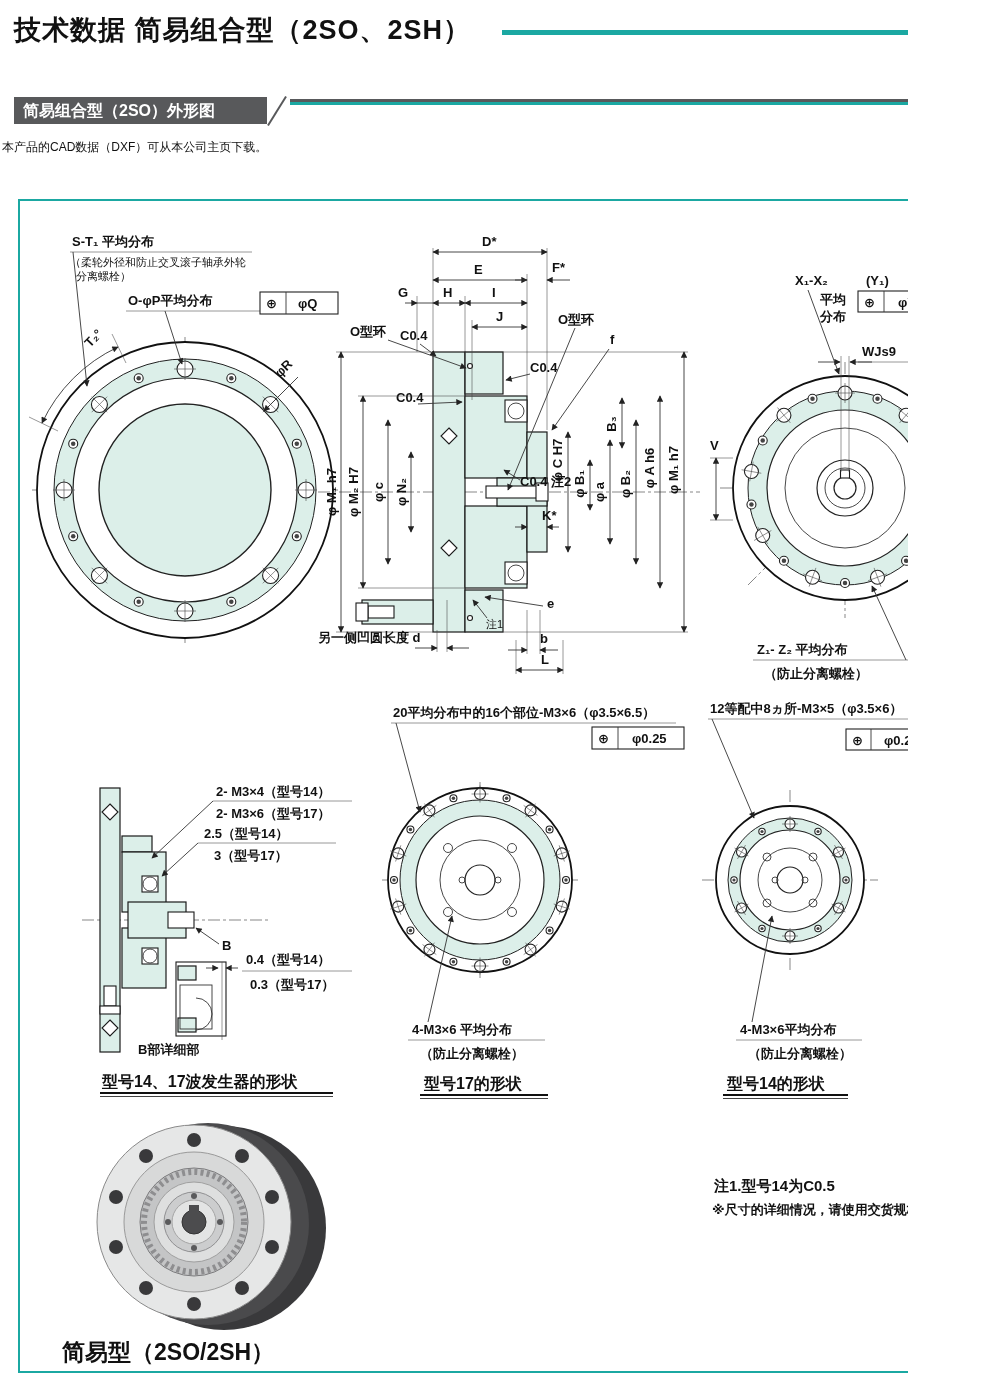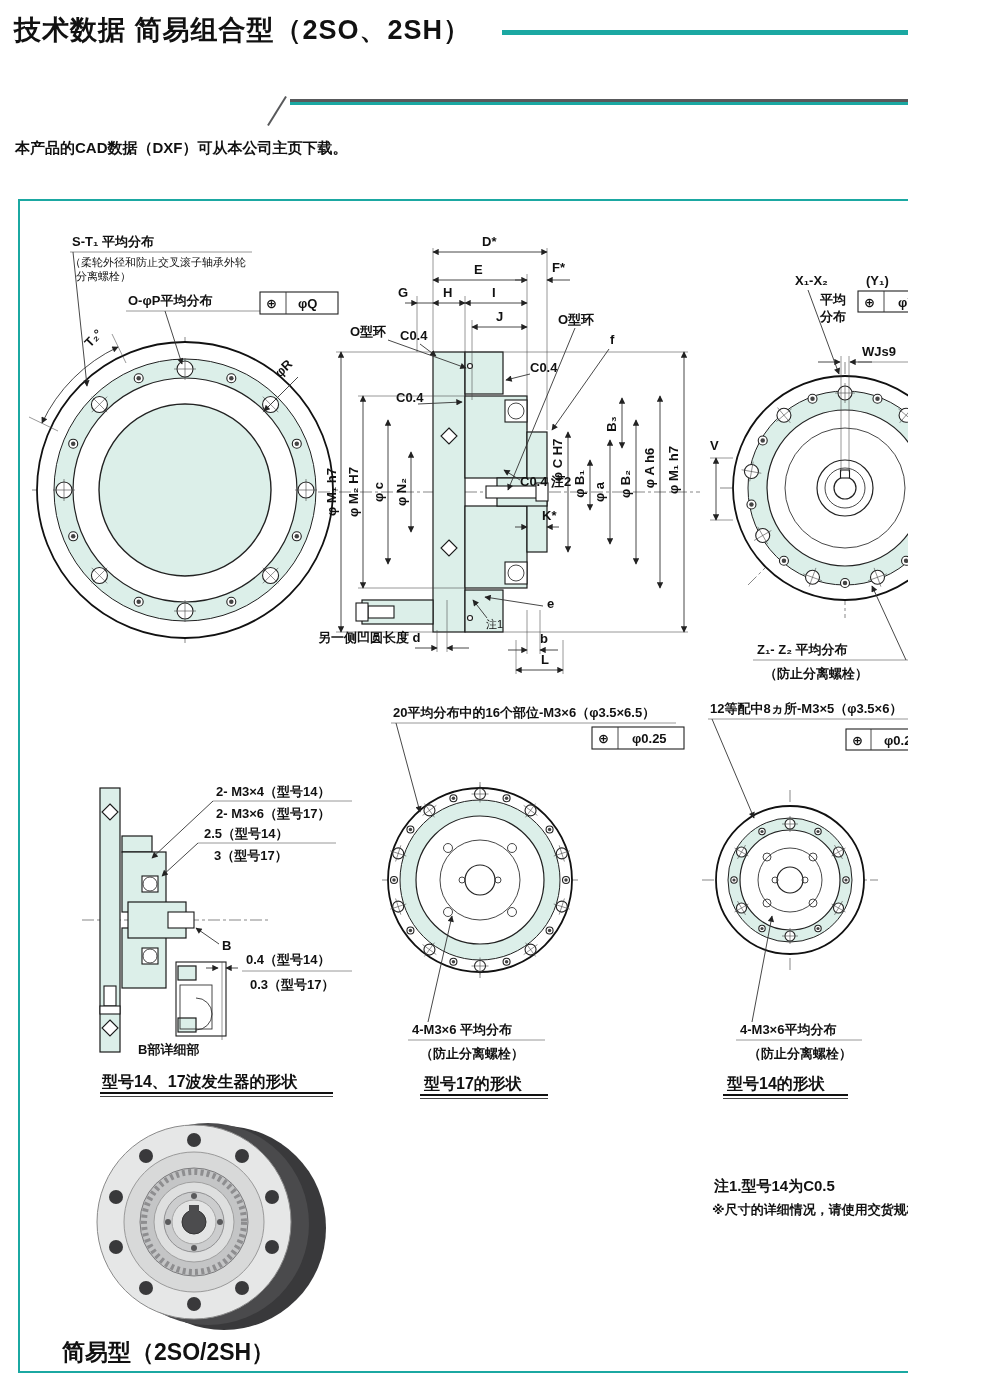--- a/index.html
+++ b/index.html
@@ -5,21 +5,21 @@
   html,body{margin:0;padding:0;background:#fff;}
   .page{position:relative;width:908px;height:1388px;background:#fff;overflow:hidden;
         font-family:"Liberation Sans","DejaVu Sans",sans-serif;color:#111;}
   .title{position:absolute;left:14px;top:12px;font-size:27px;font-weight:bold;letter-spacing:1px;white-space:nowrap;}
   .title-rule{position:absolute;left:502px;top:30px;width:492px;height:5px;background:#1ba8a2;}
   .section-bar{position:absolute;left:14px;top:97px;width:244px;height:27px;background:#58595b;color:#fff;
                font-size:16px;font-weight:bold;line-height:27px;padding-left:9px;white-space:nowrap;}
   .bar-slash{position:absolute;left:276px;top:94px;width:2px;height:34px;background:#58595b;transform:rotate(32deg);}
   .bar-line-gray{position:absolute;left:290px;top:99px;width:696px;height:3px;background:#58595b;}
   .bar-line-teal{position:absolute;left:290px;top:102px;width:696px;height:3px;background:#1ba8a2;}
-  .cad-note{position:absolute;left:15px;top:139px;font-size:15px;font-weight:bold;}
+  .cad-note{position:absolute;left:2px;top:139px;font-size:12px;font-weight:normal;}
   .fig-no{position:absolute;left:938px;top:178px;font-size:12.5px;font-weight:bold;}
   .frame{position:absolute;left:18px;top:199px;width:964px;height:1170px;border:2px solid #1ba8a2;background:#fff;}
   svg{position:absolute;left:18px;top:199px;}
   
   .co{fill:#fff;stroke:#111;stroke-width:1.8;}
   .cm{fill:#dcefe9;stroke:#222;stroke-width:1;}
   .ci{fill:#fff;stroke:#222;stroke-width:1.2;}
   .cm2{fill:#dcefe9;stroke:#222;stroke-width:1.4;}
   .cthin{fill:none;stroke:#333;stroke-width:.9;}
   .part{fill:#dcefe9;stroke:#1a1a1a;stroke-width:1.2;}
@@ -37,20 +37,21 @@
   .note1{font-size:15px;}
   .note2{font-size:13px;}
   .frm{fill:#fff;stroke:#222;stroke-width:1.1;}
 </style>
 </head>
 <body>
 
 <div class="page">
   <div class="title">技术数据 简易组合型（2SO、2SH）</div>
   <div class="title-rule"></div>
+  <div class="section-bar">简易组合型（2SO）外形图</div>
   <div class="bar-slash"></div>
   <div class="bar-line-gray"></div>
   <div class="bar-line-teal"></div>
   <div class="cad-note">本产品的CAD数据（DXF）可从本公司主页下载。</div>
   <div class="fig-no">图191-3</div>
   <div class="frame"></div>
 
   <svg width="964" height="1170" viewBox="18 199 964 1170">
     <defs>
       <marker id="ar" viewBox="0 0 10 10" refX="9" refY="5" markerWidth="9" markerHeight="7" orient="auto-start-reverse">

